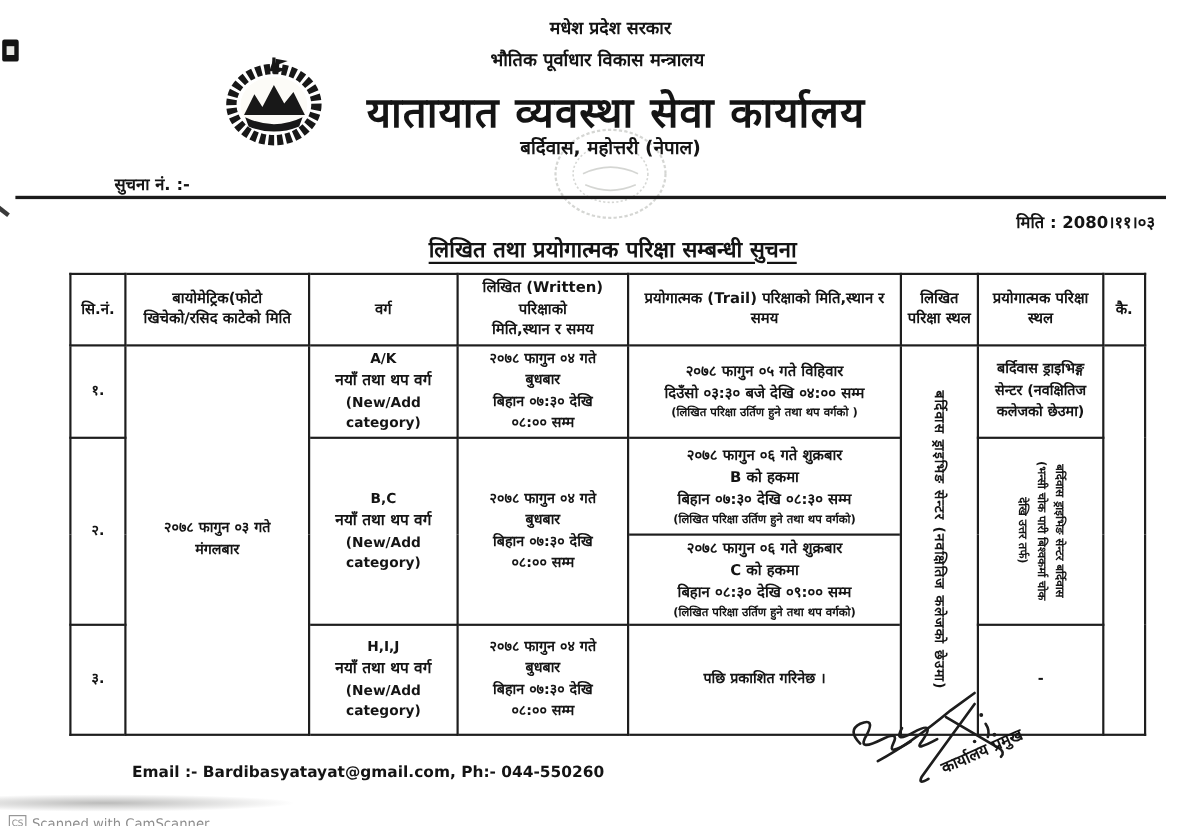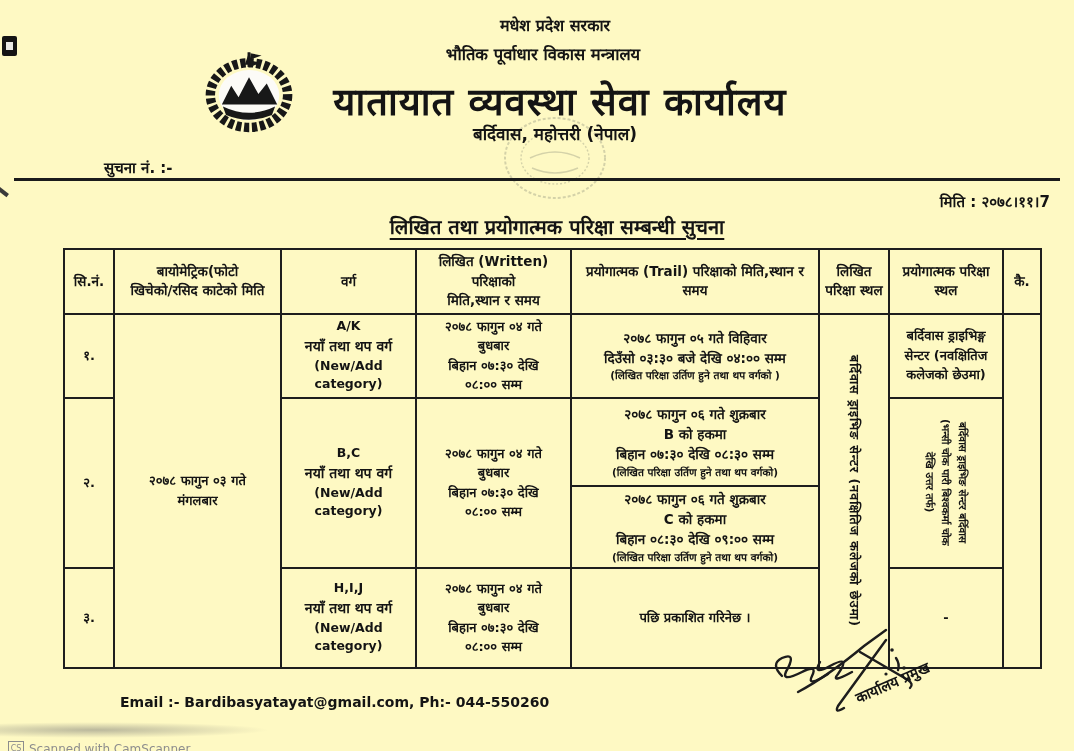--- a/index.html
+++ b/index.html
@@ -1,18 +1,18 @@
 <!DOCTYPE html>
 <html><head>
 <meta charset="utf-8">
 <style>
   html,body{margin:0;padding:0;background:#777;}
   .page{
     position:relative;width:1074px;height:751px;margin:0 auto;
-    background:#fef9c3;overflow:hidden;
+    background:#ffffff;overflow:hidden;
     font-family:"DejaVu Sans","Liberation Sans",sans-serif;
     color:#141414;
   }
   .abs{position:absolute;}
   .ml{white-space:pre-line;}
 
   
   .gov-line{top:14px;left:330px;width:450px;text-align:center;font-size:16px;font-weight:bold;}
   .ministry-line{top:42px;left:318px;width:450px;text-align:center;font-size:16.5px;font-weight:bold;}
   .office-line{top:74px;left:250px;width:620px;text-align:center;font-size:38px;font-weight:bold;letter-spacing:1px;}
@@ -87,21 +87,21 @@
     <ellipse cx="55" cy="46" rx="34" ry="26" fill="none" stroke="#6a6f66" stroke-width="1.4" stroke-dasharray="2 2"></ellipse>
     <path d="M30 46 Q55 34 80 46 M32 56 Q55 66 78 56" fill="none" stroke="#6a6f66" stroke-width="1.6"></path>
   </svg>
 
   <div class="abs gov-line">मधेश प्रदेश सरकार</div>
   <div class="abs ministry-line">भौतिक पूर्वाधार विकास मन्त्रालय</div>
   <div class="abs office-line">यातायात व्यवस्था सेवा कार्यालय</div>
   <div class="abs location-line">बर्दिवास, महोत्तरी (नेपाल)</div>
   <div class="abs notice-no">सुचना नं. :-</div>
   <div class="abs head-rule"></div>
-  <div class="abs date-line">मिति : २०७८।११।7</div>
+  <div class="abs date-line">मिति : 2080।११।०३</div>
 
   <div class="abs doc-title">लिखित तथा प्रयोगात्मक परिक्षा सम्बन्धी सुचना</div>
 
   <table class="sched">
     <colgroup>
       <col style="width:50px">
         <col style="width:167px">
         <col style="width:135px">
         <col style="width:155px">
       <col style="width:248px">

